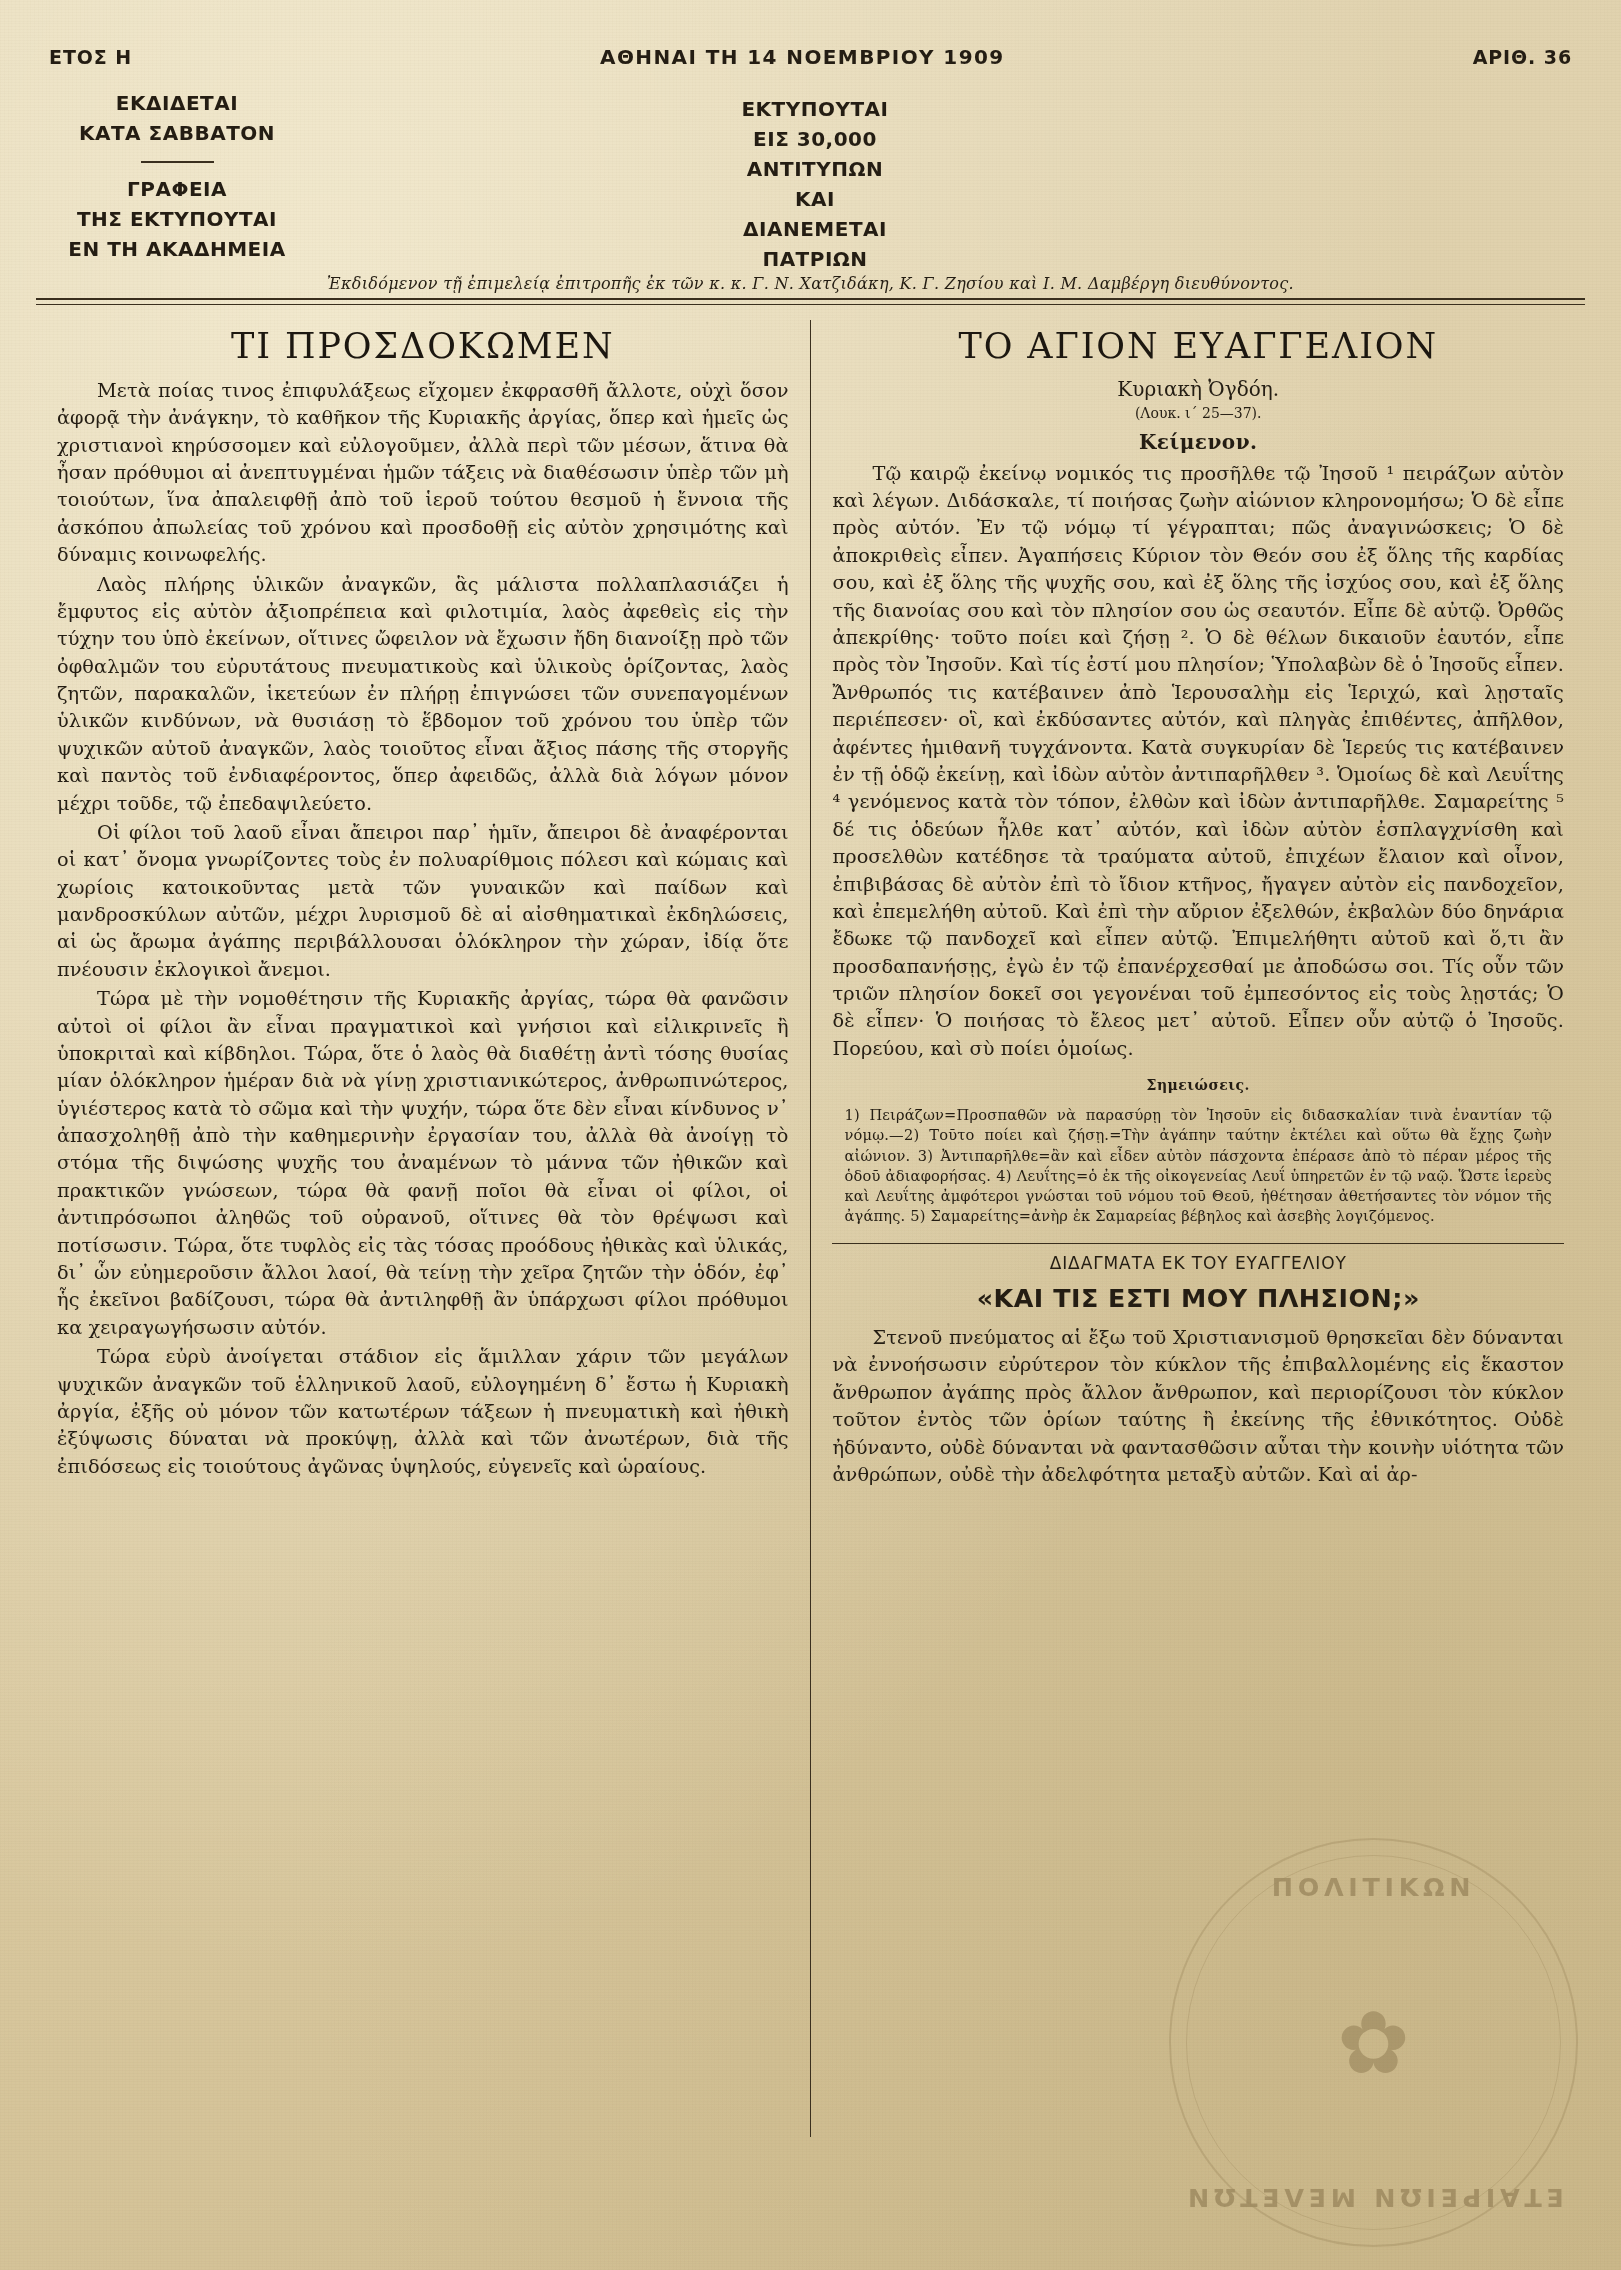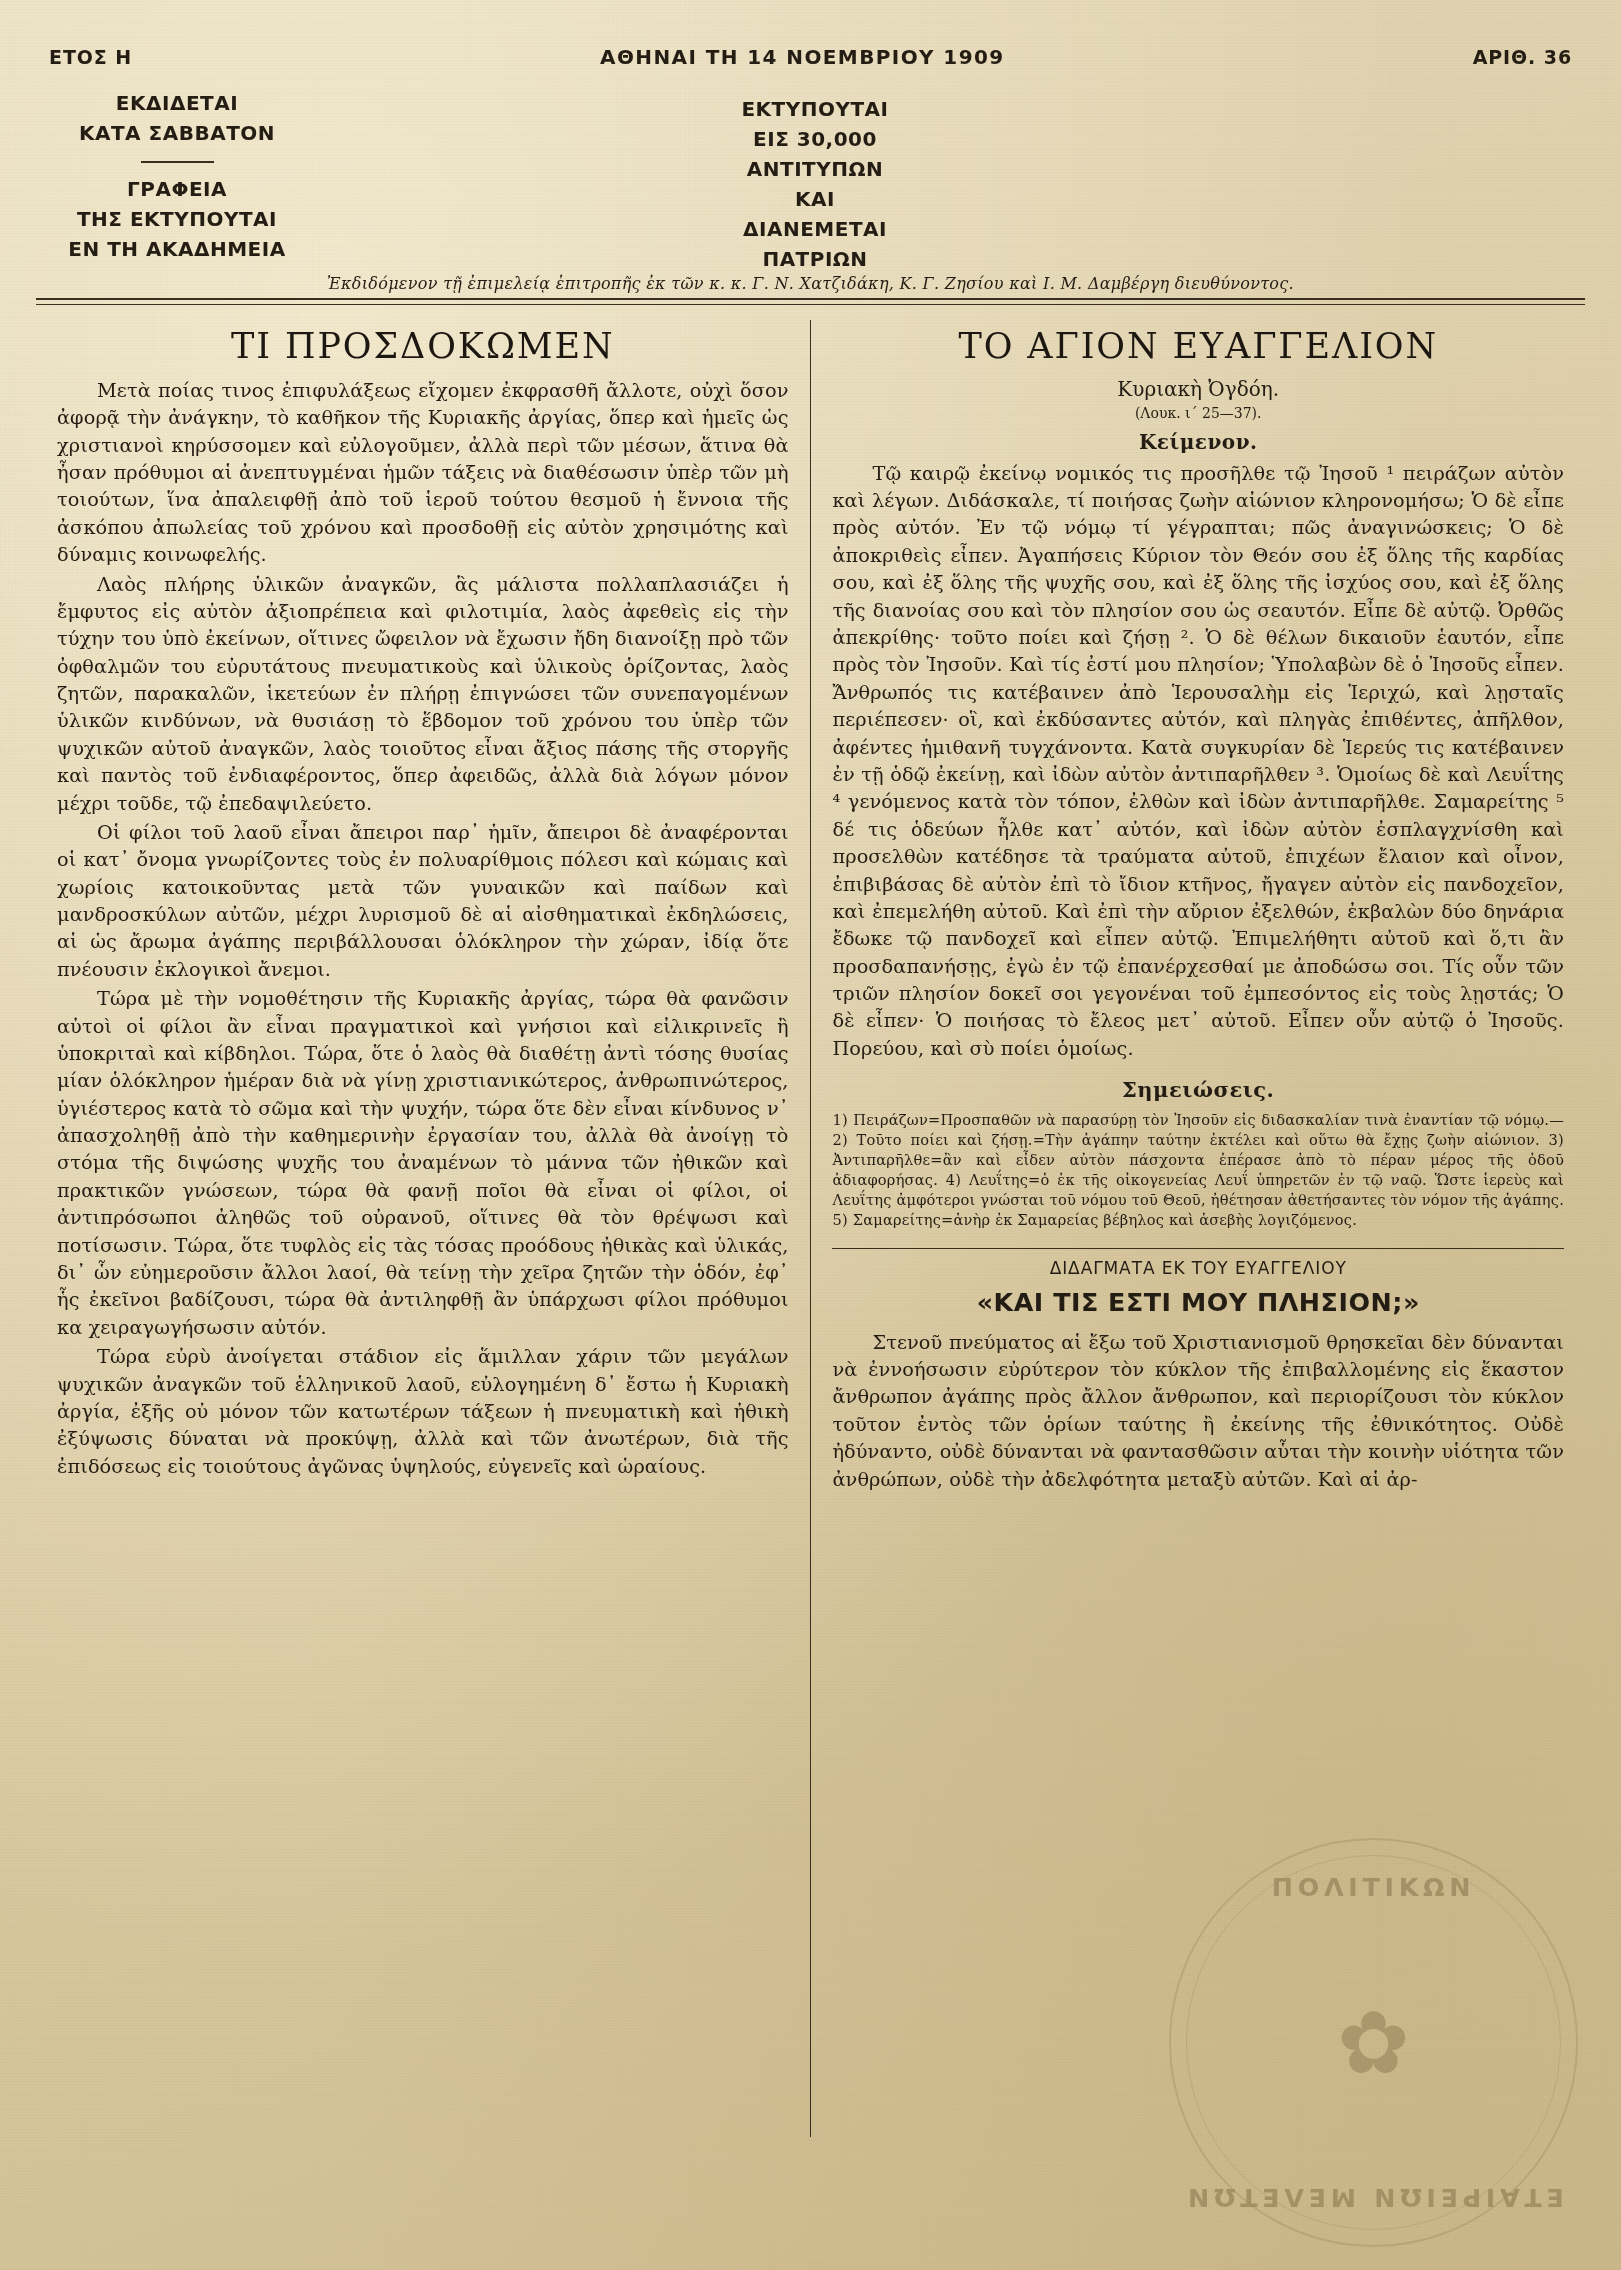--- a/index.html
+++ b/index.html
@@ -154,29 +154,29 @@
   .bold-center {
     text-align: center;
     font-weight: bold;
     font-size: 20px;
     margin: 9.4px 0 5.6px 0;
     letter-spacing: 0.5px;
   }
   .notes-title {
     text-align: center;
     font-weight: bold;
-    font-size: 21px;
+    font-size: 14px;
     margin: 15px 0 7.5px 0;
     letter-spacing: 0.5px;
   }
   .notes {
     font-size: 14.6px;
     line-height: 1.38;
     text-align: justify;
-    margin: 0;
+    margin: 12px;
     letter-spacing: 0.2px;
   }
   .thin-rule {
     border-top: 0.9px solid #3a2f1e;
     margin: 17px 0 9.4px 0;
   }
   .kicker {
     text-align: center;
     font-family: "DejaVu Sans", sans-serif;
     font-size: 17px;

